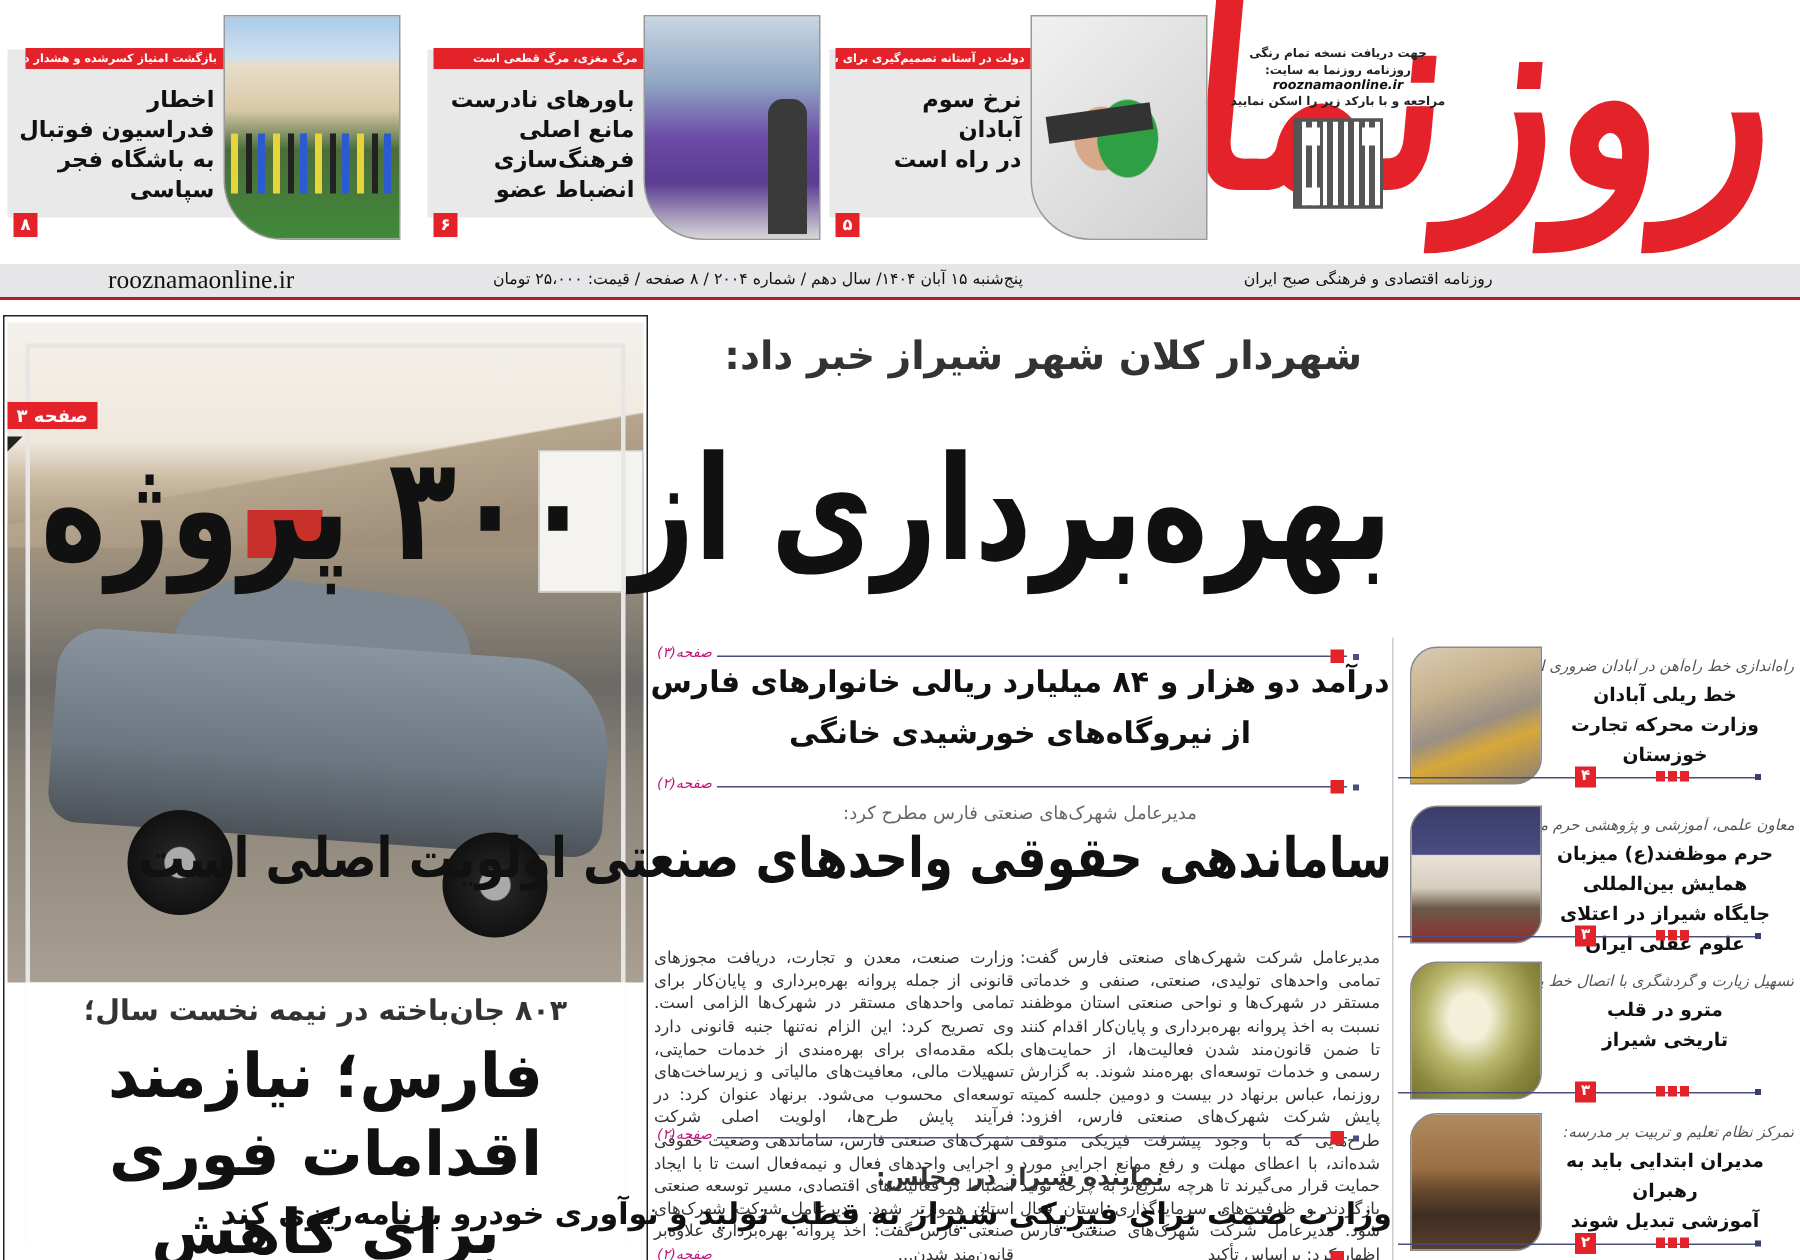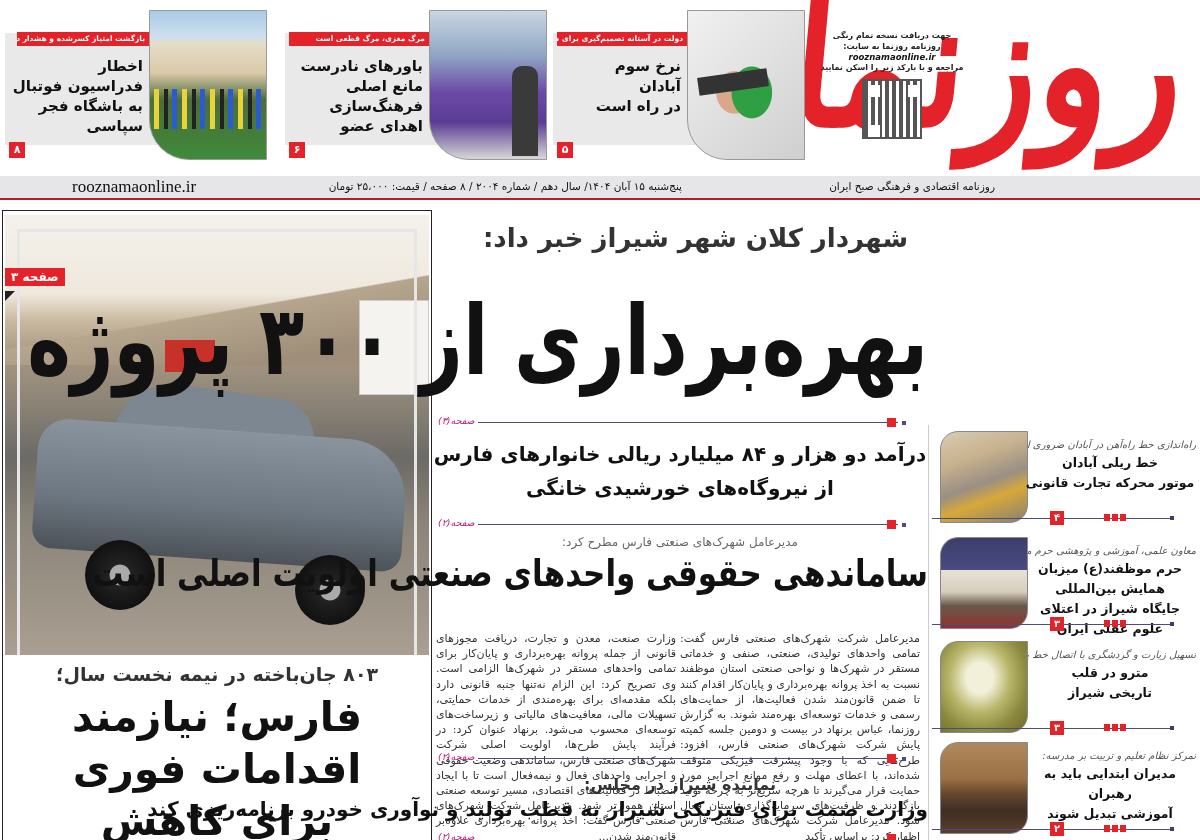--- a/index.html
+++ b/index.html
@@ -117,21 +117,21 @@
 
   <div class="teaser" style="left:285px; width:262px;">
     <div class="teaser-bg" style="width:262px;"></div>
     <div class="teaser-photo" style="right:0; background: linear-gradient(180deg,#c9d6e2 0%,#8fa6c4 30%,#6b4aa6 55%,#5a3c92 75%,#d7d7d7 100%);">
       <div style="position:absolute;right:8px;top:55px;width:26px;height:90px;background:#3a3a3a;border-radius:10px 10px 0 0;"></div>
     </div>
     <div class="teaser-kicker" style="right:118px; width:140px;">مرگ مغزی، مرگ قطعی است</div>
     <div class="teaser-title" style="right:124px; width:136px;">
       <div>باورهای نادرست</div>
       <div>مانع اصلی فرهنگ‌سازی</div>
-      <div>اهدای عضو</div>
+      <div>انضباط عضو</div>
     </div>
     <div class="teaser-page" style="left:4px;">۶</div>
   </div>
 
   <div class="teaser" style="left:5px; width:262px;">
     <div class="teaser-bg" style="width:262px;"></div>
     <div class="teaser-photo" style="right:0; background: linear-gradient(180deg,#a9cbe8 0%,#cfe0ee 18%,#e6ddc8 22%,#d9c9a8 42%,#4c6d3b 60%,#3f8a3a 100%);">
       <div style="position:absolute;left:4px;top:78px;width:108px;height:40px;background:repeating-linear-gradient(90deg,#e8d33a 0 5px,transparent 5px 10px,#222 10px 14px,transparent 14px 18px,#2c5bd1 18px 23px,transparent 23px 28px);"></div>
     </div>
     <div class="teaser-kicker" style="right:118px; width:132px;">بازگشت امتیاز کسرشده و هشدار درباره میزبانی</div>
@@ -171,21 +171,21 @@
       <div>فارس؛ نیازمند اقدامات فوری</div>
       <div>برای کاهش تصادفات جاده‌ای</div>
     </div>
   </div>
 </section>
 
 <main class="center-col">
   <div class="main-kicker">شهردار کلان شهر شیراز خبر داد:</div>
   <h1 class="main-title">بهره‌برداری از ۳۰۰ پروژه تا پایان سال</h1>
 
-  <div class="divider" style="top:212px;">
+  <div class="divider" style="top:227px;">
     <div class="divider-line"></div>
     <div class="divider-square"></div>
     <div class="divider-dot"></div>
     <span class="divider-page">صفحه(۳)</span>
   </div>
 
   <div class="story2">
     <h2>درآمد دو هزار و ۸۴ میلیارد ریالی خانوارهای فارس</h2>
     <h2>از نیروگاه‌های خورشیدی خانگی</h2>
   </div>
@@ -216,21 +216,21 @@
     <span class="divider-page">صفحه(۲)</span>
   </div>
 </main>
 
 <aside class="right-col">
   <div class="side-item" style="top:2px;">
     <div class="side-photo" style="background: linear-gradient(160deg,#d9cbb4 0%,#c8b28e 30%,#9a8f83 55%,#d7a83a 70%,#8a7f72 100%);"></div>
     <div class="side-kicker">راه‌اندازی خط راه‌آهن در آبادان ضروری است:</div>
     <div class="side-title">
       <div>خط ریلی آبادان</div>
-      <div>موتور محرکه تجارت قانونی</div>
+      <div>وزارت محرکه تجارت خوزستان</div>
     </div>
     <div class="side-rule"></div>
     <div class="side-page">۴</div>
     <div class="side-sq" style="left:172px;"></div>
     <div class="side-sq" style="left:180px;"></div>
     <div class="side-sq" style="left:188px;"></div>
     <div class="side-dot"></div>
   </div>
 
   <div class="side-item" style="top:108px;">

